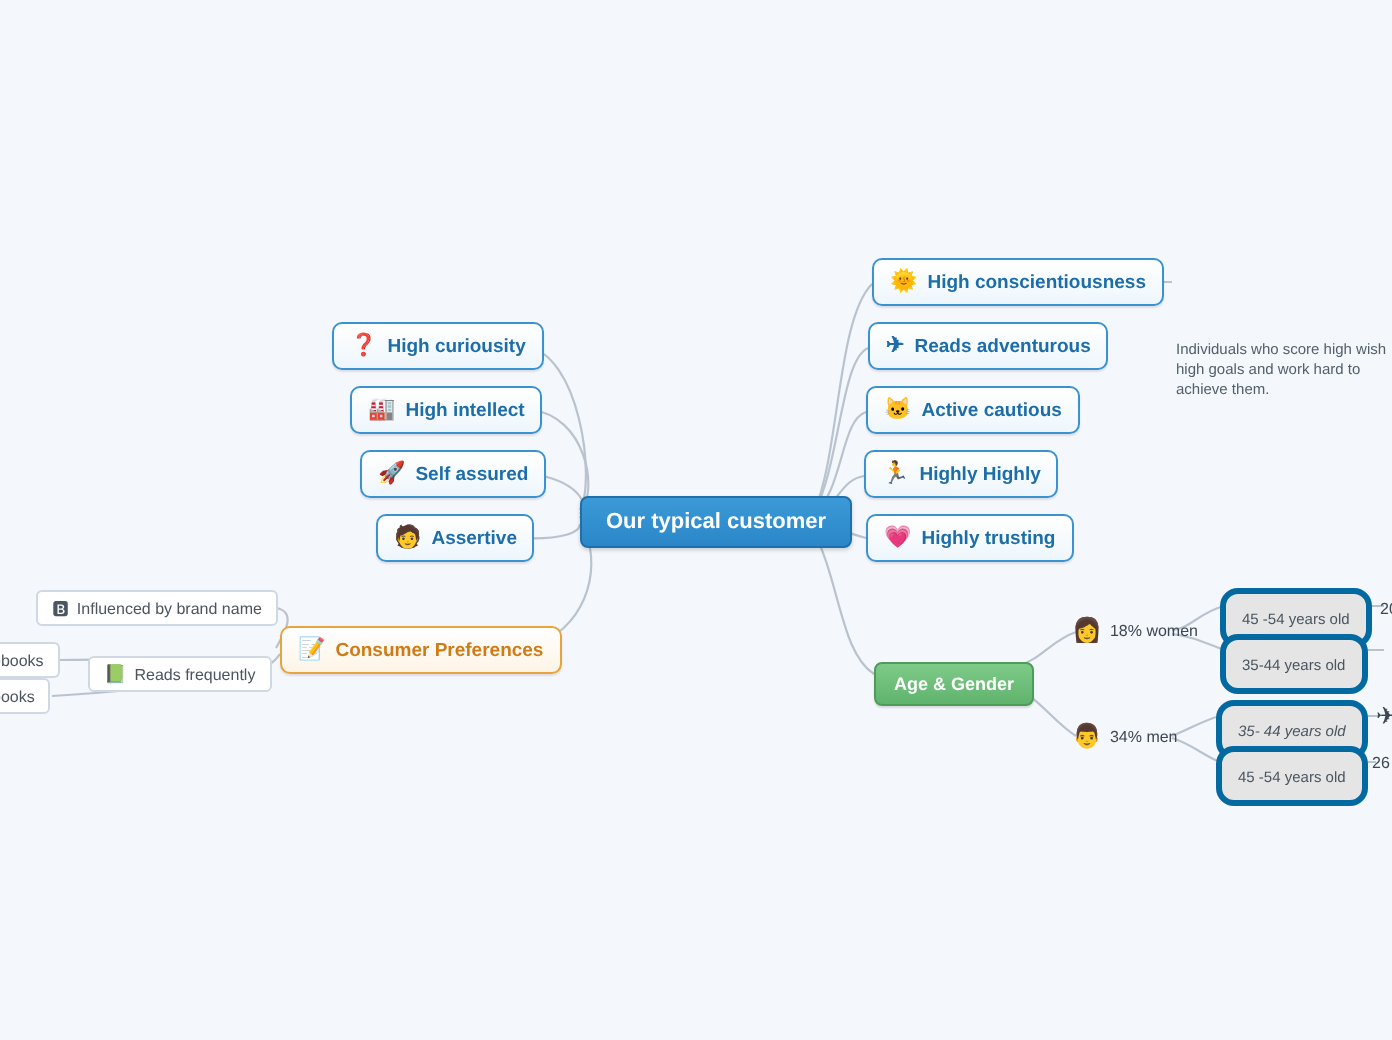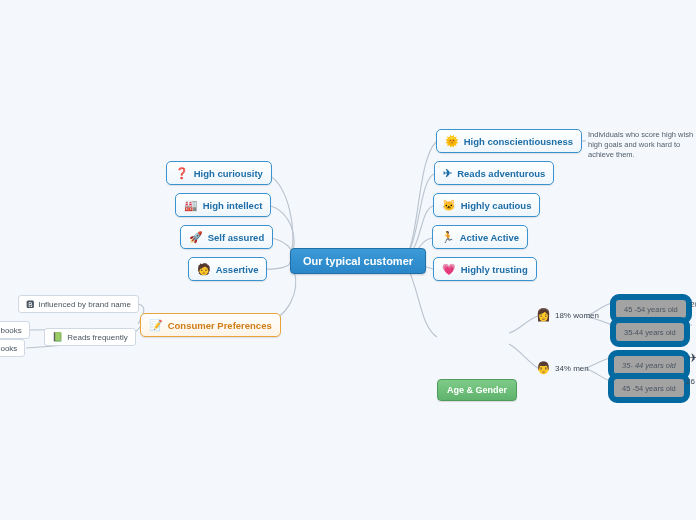--- a/index.html
+++ b/index.html
@@ -65,21 +65,20 @@
     background:#6fc07a;
     background:linear-gradient(#7ecb88,#5fb36d);
     border:1px solid #4e9b5c;
     border-radius:4px;
     height:22px;
     padding:0 9px;
     font-size:9px;
     font-weight:bold;
     color:#ffffff;
     box-shadow:0 1px 1px rgba(0,0,0,.12);
-    margin-top:48px;
   }
 
   
   .leaf{
     background:#ffffff;
     border:1px solid #cfd8e3;
     border-radius:3px;
     height:18px;
     padding:0 7px;
     font-size:8px;
@@ -87,26 +86,27 @@
   }
   .leaf .emoji{font-size:9px;margin-right:4px;line-height:1;}
 
   
   .note{
     font-size:7.5px;
     color:#53606b;
     line-height:1.35;
     white-space:normal;
     display:block;
+    margin-top:40px;
   }
 
   
   .chip{
-    background:#a3a3a3;
-    border:6px solid #0369a1;
+    background:#e5e5e5;
+    border:3px solid #0369a1;
     border-radius:9px;
     height:30px;
     padding:0 8px;
     font-size:7.5px;
     color:#4a5560;
   }
   .plain{
     background:transparent;border:none;height:16px;padding:0;
     font-size:8px;color:#3c4752;
   }
@@ -198,25 +198,25 @@
   <div class="node blue" style="left:436px;top:129px;">
     <span class="emoji">🌞</span>
     <span>High conscientiousness</span>
   </div>
   <div class="node blue" style="left:434px;top:161px;">
     <span class="emoji">✈</span>
     <span>Reads adventurous</span>
   </div>
   <div class="node blue" style="left:433px;top:193px;">
     <span class="emoji">🐱</span>
-    <span>Highly cautious</span>
+    <span>Active cautious</span>
   </div>
   <div class="node blue" style="left:432px;top:225px;">
     <span class="emoji">🏃</span>
-    <span>Active Active</span>
+    <span>Highly Highly</span>
   </div>
   <div class="node blue" style="left:433px;top:257px;">
     <span class="emoji">💗</span>
     <span>Highly trusting</span>
   </div>
 
   <div class="node" style="left:588px;top:130px;width:108px;height:24px;align-items:flex-start;">
     <span class="note">Individuals who score high wish high goals and work hard to achieve them.</span>
   </div>
 

